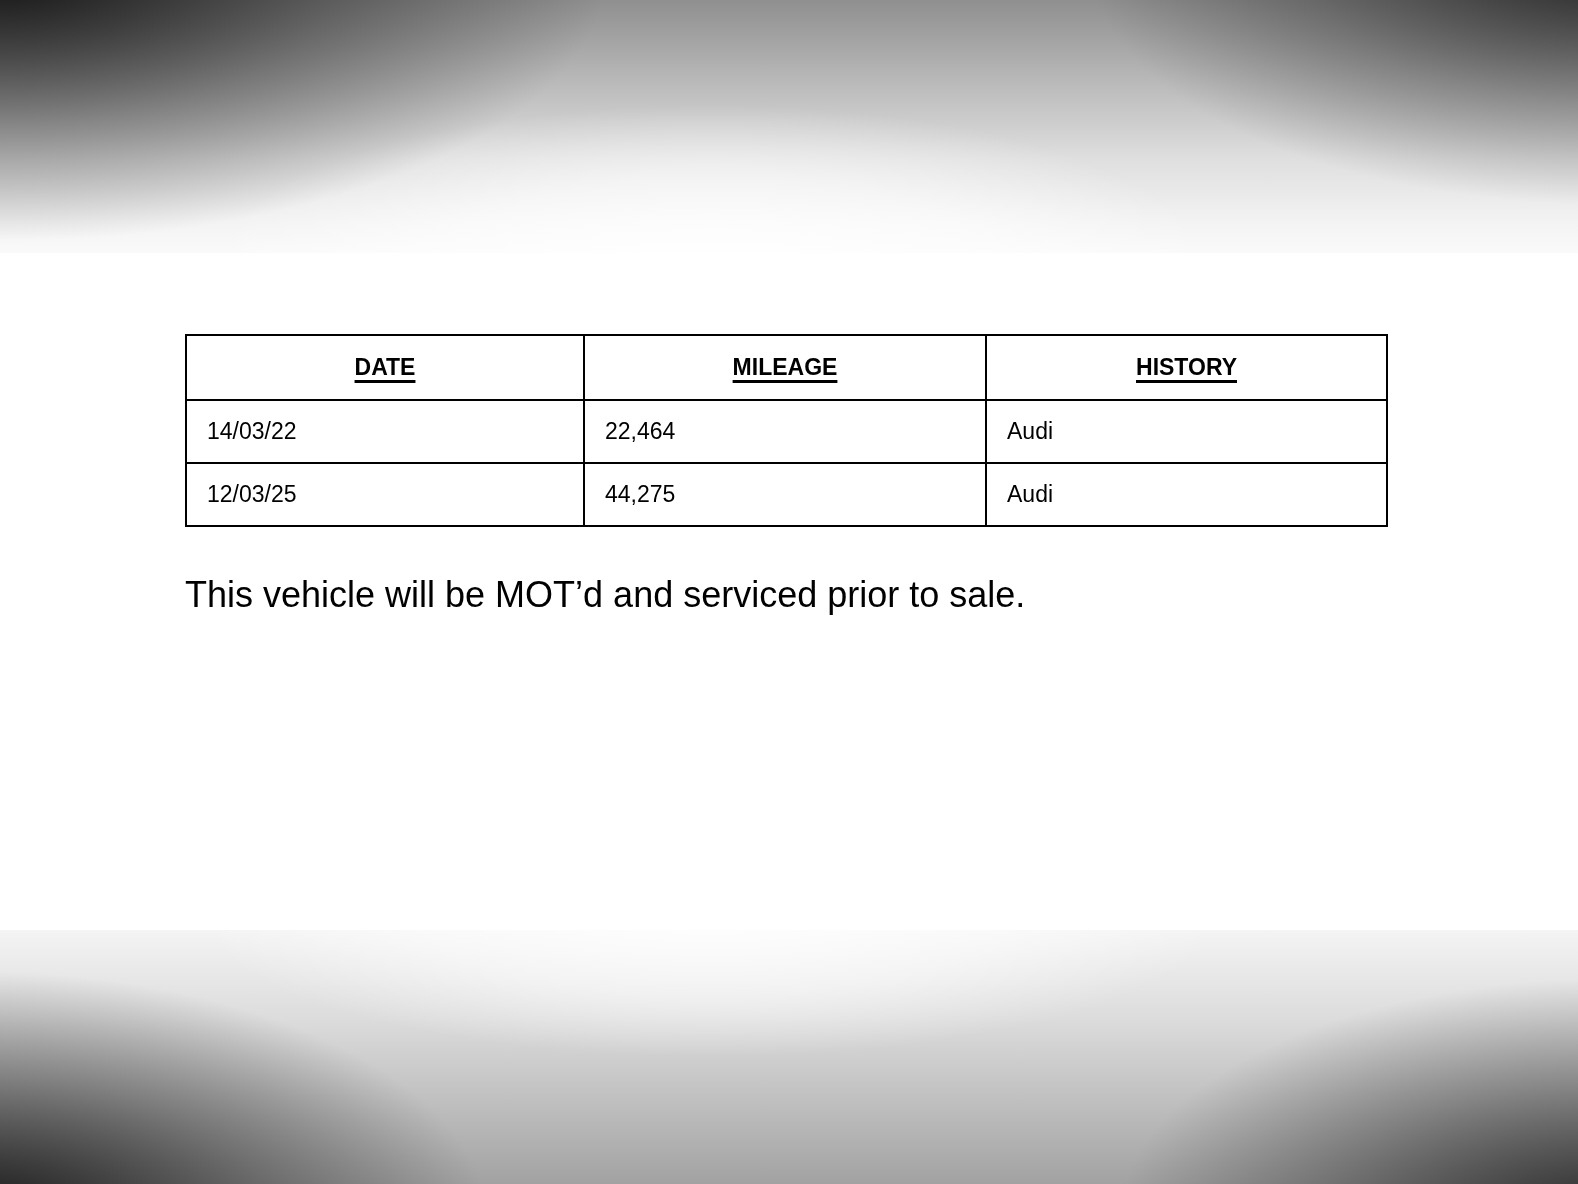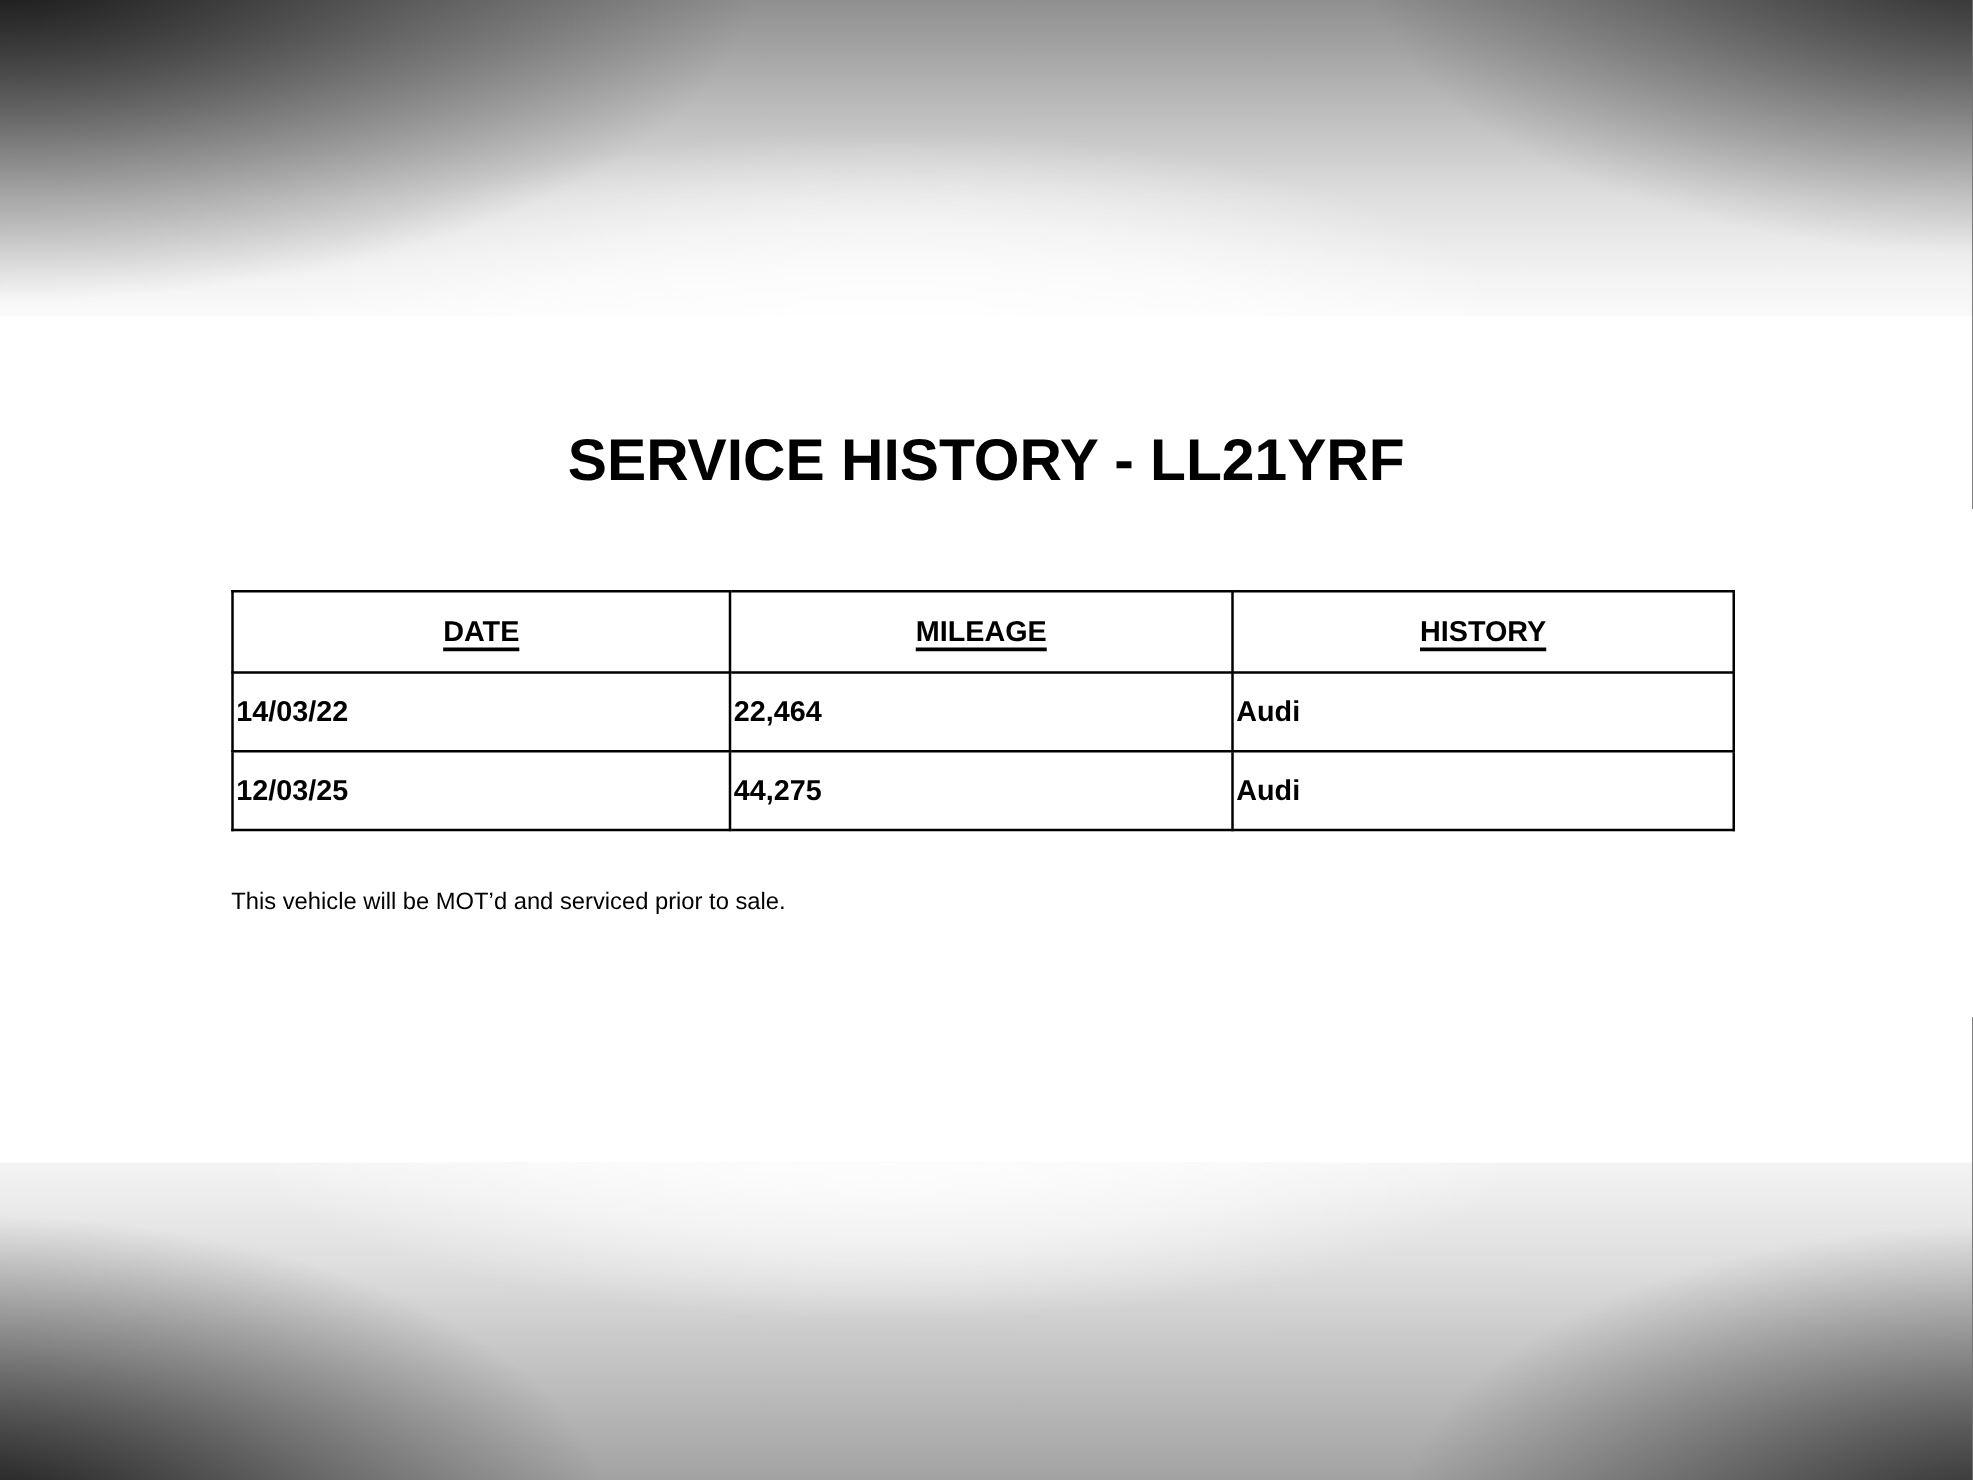--- a/index.html
+++ b/index.html
@@ -82,41 +82,39 @@
     height: 61px;
     font-weight: bold;
     text-align: center;
     text-decoration: underline;
     text-decoration-thickness: 3px;
     text-underline-offset: 5px;
   }
   table.service-table td {
     height: 59px;
     text-align: left;
-    padding-left: 2px;
+    padding-left: 20px;
     vertical-align: middle;
-    font-weight: bold;
   }
 
   .footer-note {
     margin: 46px 0 0 185px;
-    font-size: 19px;
+    font-size: 36px;
     line-height: 1.2;
   }
 </style>
 </head>
 <body>
 
 <div class="page">
 
   <div class="band-top"></div>
 
   <div class="document">
 
-    <h1 class="doc-title">SERVICE HISTORY - LL21YRF</h1>
 
     <table class="service-table">
       <colgroup>
         <col class="c1">
           <col class="c2">
           <col class="c3">
       </colgroup>
       <thead>
         <tr>
           <th>DATE</th>

